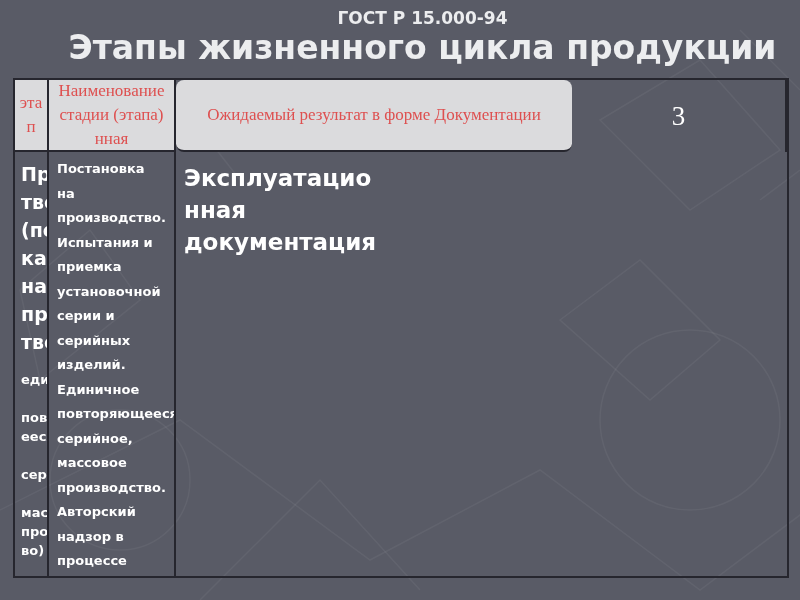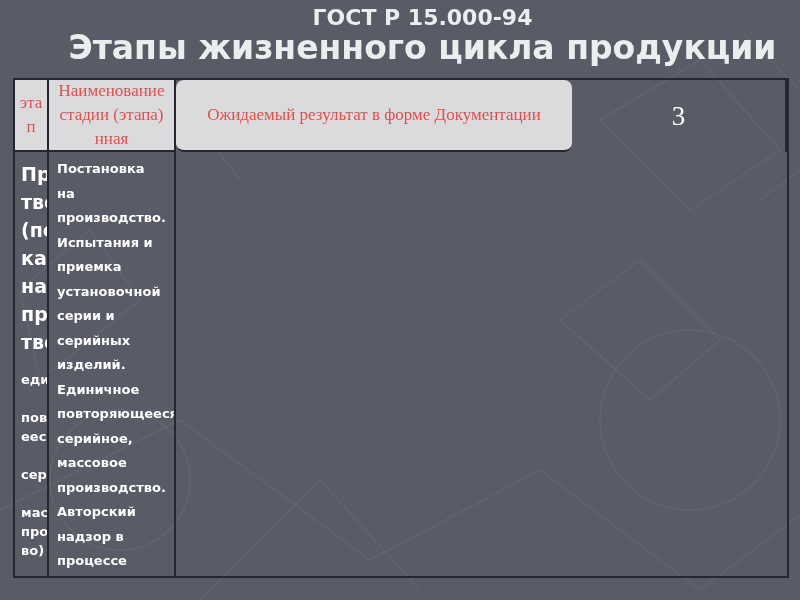--- a/index.html
+++ b/index.html
@@ -15,21 +15,21 @@
   body{font-family:"DejaVu Sans","Liberation Sans",sans-serif;}
   .slide{
     position:relative;width:800px;height:600px;
     background:var(--bg);overflow:hidden;
   }
   .watermark{position:absolute;inset:0;z-index:0;}
   .title-block{
     position:absolute;top:0;left:0;right:0;z-index:2;
     padding:5px 10px 0 55px;text-align:center;color:var(--title);
   }
-  .title-line1{font-size:22px;font-weight:bold;line-height:26px;}
+  .title-line1{font-size:17px;font-weight:bold;line-height:26px;}
   .title-line2{font-size:33px;font-weight:700;line-height:34px;}
   .gost-table{
     position:absolute;left:13px;top:78px;width:776px;height:500px;z-index:1;
     display:grid;
     grid-template-columns:34px 127px 396px 1fr;
     grid-template-rows:72px 1fr;
     border:2px solid var(--line);
   }
   .cell{border-right:2px solid var(--line);border-bottom:2px solid var(--line);overflow:hidden;}
   .last-col{border-right:none;border-radius:8px;}
@@ -118,15 +118,18 @@
 
     <div class="cell td body-row work-types pre">Постановка на производство.
 Испытания и приемка установочной серии и серийных изделий.
 Единичное повторяющееся, серийное, массовое производство.
 Авторский надзор в процессе производства.
 Гарантийные обязательства.
 Сертификация типа продукции по образцам установочной серии и соответствия вида товарной продукции.
 Утилизация дефектной продукции и отходов.
 Другие работы, относящиеся к производству.</div>
 
+    <div class="cell td body-row last-col expected-result pre">Эксплуатацио
+нная
+документация</div>
 
   </div>
 </div>
 
 </body></html>

